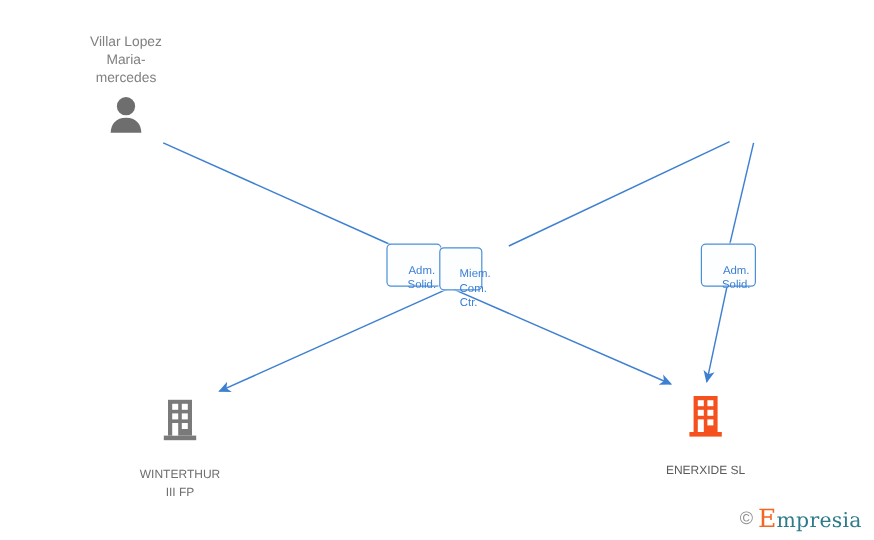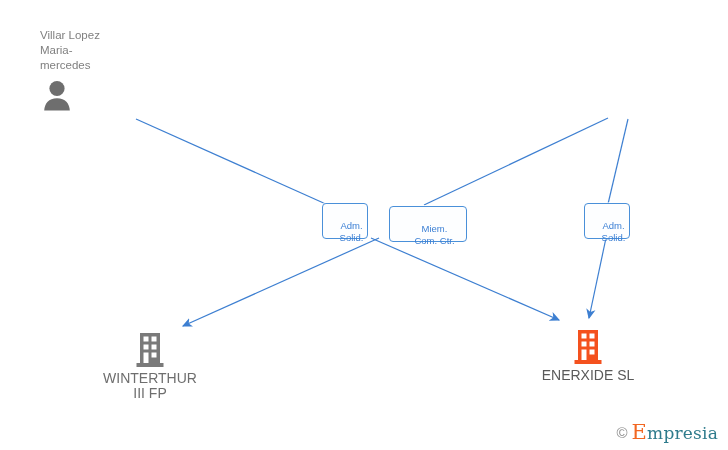--- a/index.html
+++ b/index.html
@@ -22,20 +22,21 @@
     left: 0;
     top: 0;
     width: 728px;
     height: 450px;
   }
 
   
   .person-node {
     position: absolute;
     width: 130px;
+    text-align: center;
   }
   .person-label {
     font-size: 11.5px;
     color: #808080;
     line-height: 15px;
     white-space: pre-line;
   }
   .person-icon {
     margin-top: 6px;
     line-height: 0;
@@ -44,22 +45,22 @@
   
   .company-node {
     position: absolute;
     width: 120px;
     text-align: center;
   }
   .company-icon {
     line-height: 0;
   }
   .company-label {
-    margin-top: 4px;
-    font-size: 14px;
+    margin-top: 21px;
+    font-size: 10px;
     color: #6e6e6e;
     line-height: 15px;
     white-space: pre-line;
   }
   .company-label.strong {
     color: #5a5a5a;
   }
 
   
   .rel-chip {
@@ -140,21 +141,21 @@
       </svg>
     </div>
   </div>
 
 
   <div class="rel-chip" style="left:322px; top:203px; width:46px; height:36px;">
     <span>Adm.
 Solid.</span>
   </div>
 
-  <div class="rel-chip" style="left:366px; top:206px; width:78px; height:36px;margin-left:23px;">
+  <div class="rel-chip" style="left:366px; top:206px; width:36px; height:36px;">
     <span>Miem.
 Com. Ctr.</span>
   </div>
 
   <div class="rel-chip" style="left:584px; top:203px; width:46px; height:36px;">
     <span>Adm.
 Solid.</span>
   </div>
 
   <div class="company-node" style="left:90px; top:333px;">

